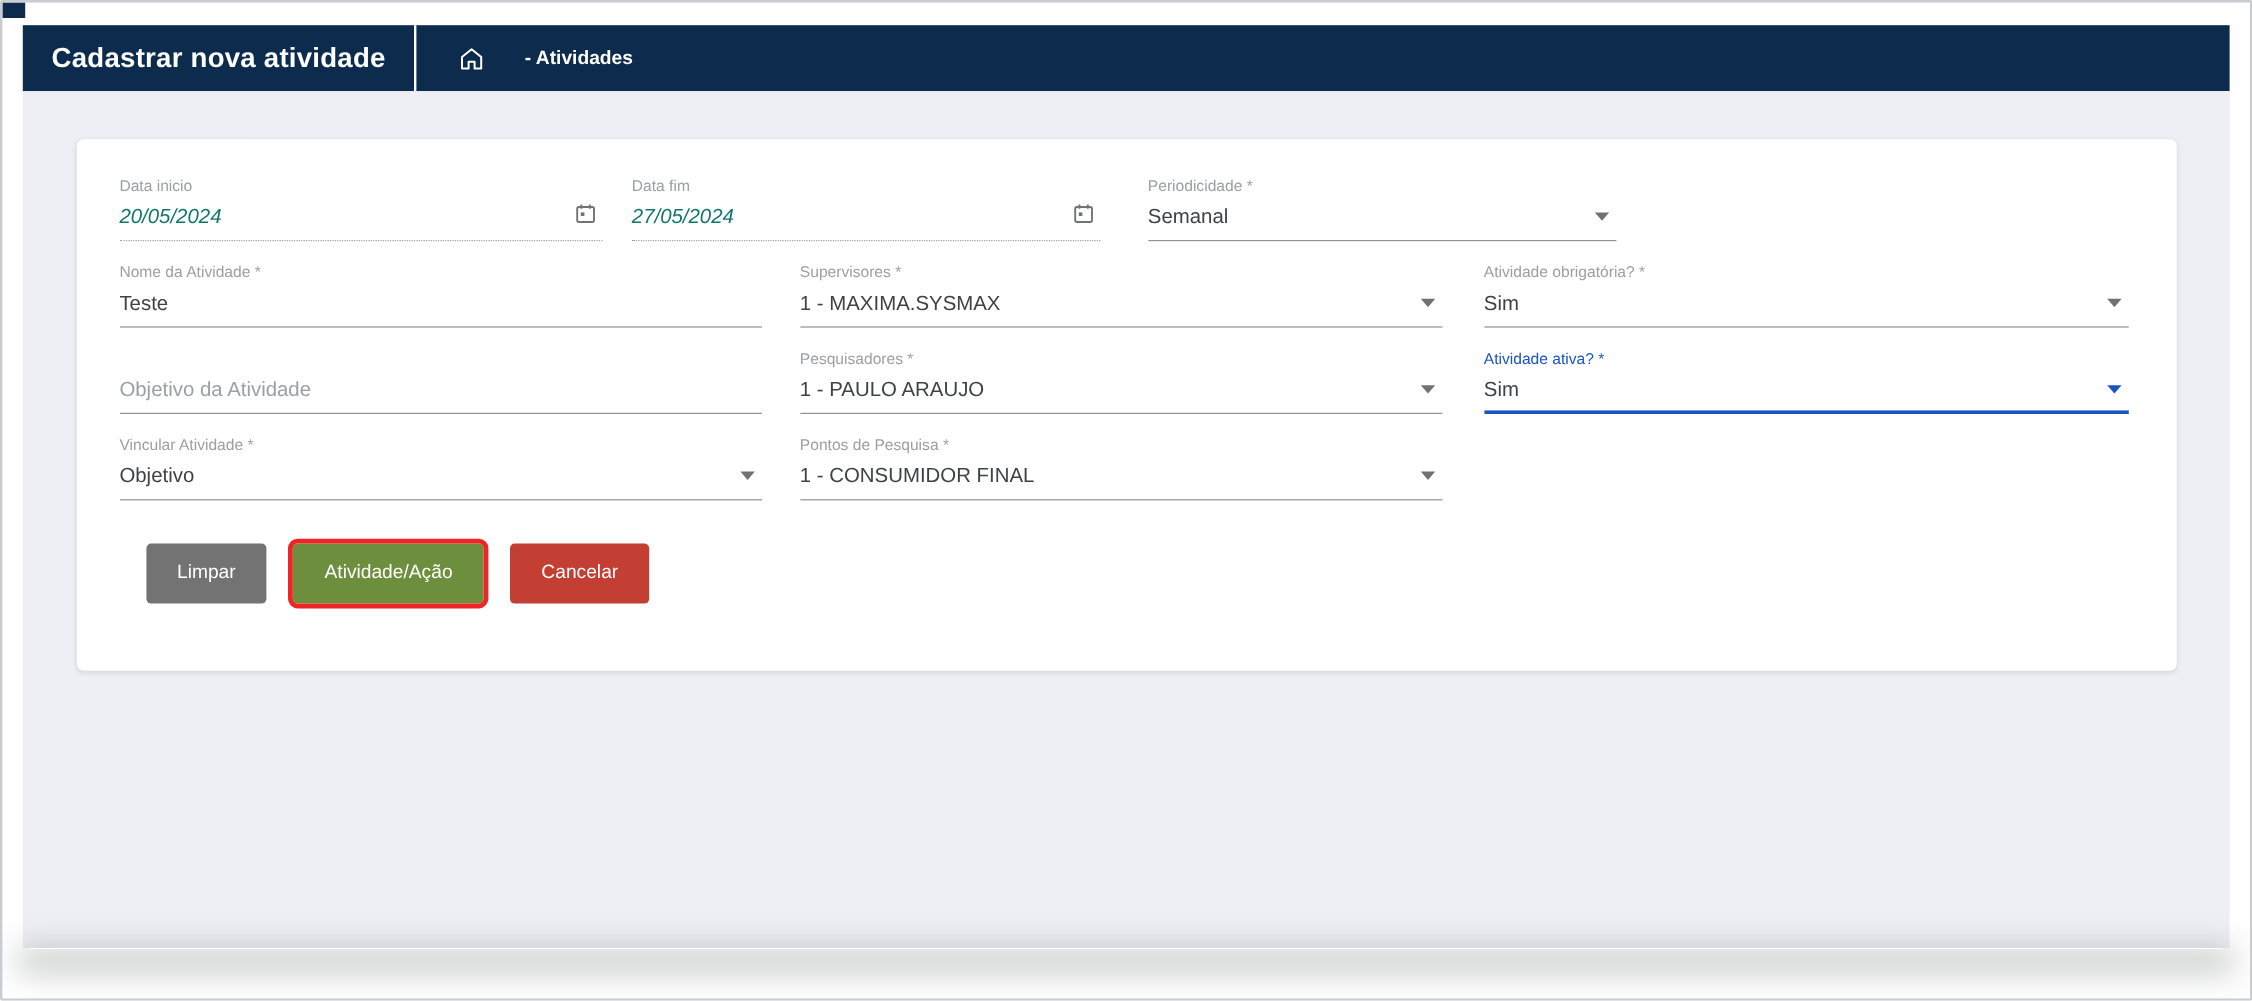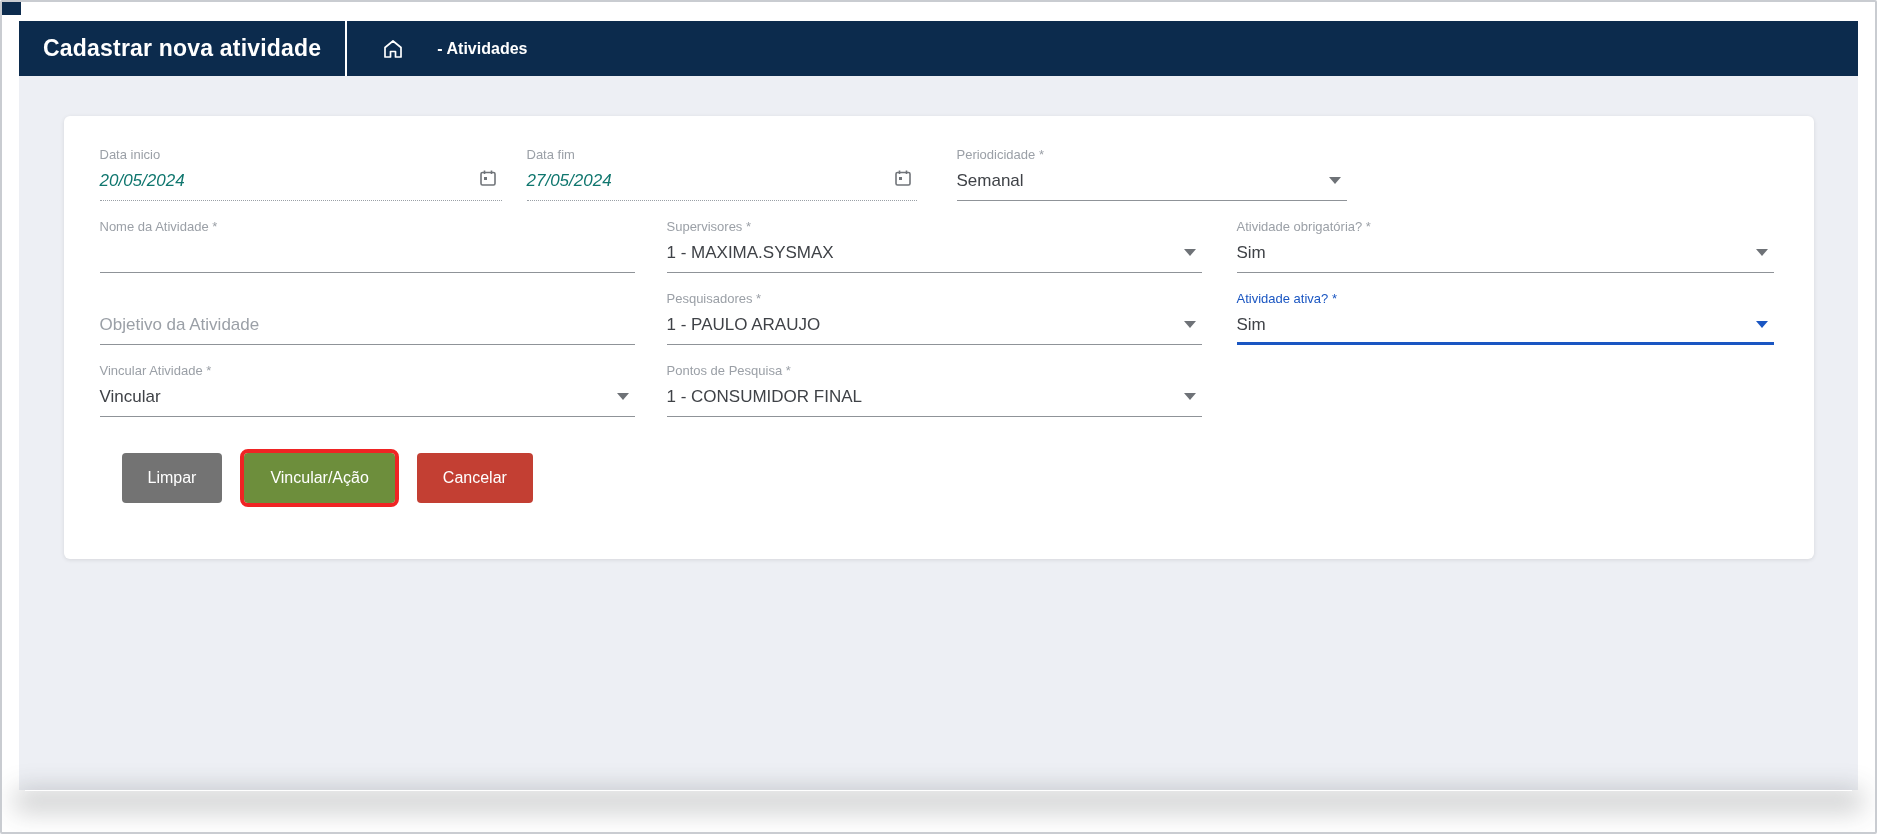--- a/index.html
+++ b/index.html
@@ -128,20 +128,23 @@
               <div class="fvalue">
                 <span>Semanal</span>
                 <span class="chevron-down-icon"></span>
               </div>
             </div>
           </div>
 
           <div class="form-row">
             <div class="field w-col1">
               <div class="flabel">Nome da Atividade *</div>
+              <div class="fvalue">
+                <input value="Teste" style="">
+              </div>
             </div>
             <div class="field w-col2">
               <div class="flabel">Supervisores *</div>
               <div class="fvalue">
                 <span>1 - MAXIMA.SYSMAX</span>
                 <span class="chevron-down-icon"></span>
               </div>
             </div>
             <div class="field w-col3">
               <div class="flabel">Atividade obrigatória? *</div>
@@ -172,36 +175,36 @@
                 <span>Sim</span>
                 <span class="chevron-down-icon blue"></span>
               </div>
             </div>
           </div>
 
           <div class="form-row">
             <div class="field w-col1">
               <div class="flabel">Vincular Atividade *</div>
               <div class="fvalue">
-                <span>Vincular</span>
+                <span>Objetivo</span>
                 <span class="chevron-down-icon"></span>
               </div>
             </div>
             <div class="field w-col2">
               <div class="flabel">Pontos de Pesquisa *</div>
               <div class="fvalue">
                 <span>1 - CONSUMIDOR FINAL</span>
                 <span class="chevron-down-icon"></span>
               </div>
             </div>
           </div>
 
           <div class="button-row">
             <button class="btn btn-limpar">Limpar</button>
-            <button class="btn btn-pergunta">Vincular/Ação</button>
+            <button class="btn btn-pergunta">Atividade/Ação</button>
             <button class="btn btn-cancelar">Cancelar</button>
           </div>
 
         </div>
       </div>
 
       <div class="main-shadow"></div>
     </div>
   </div>
 </div>

